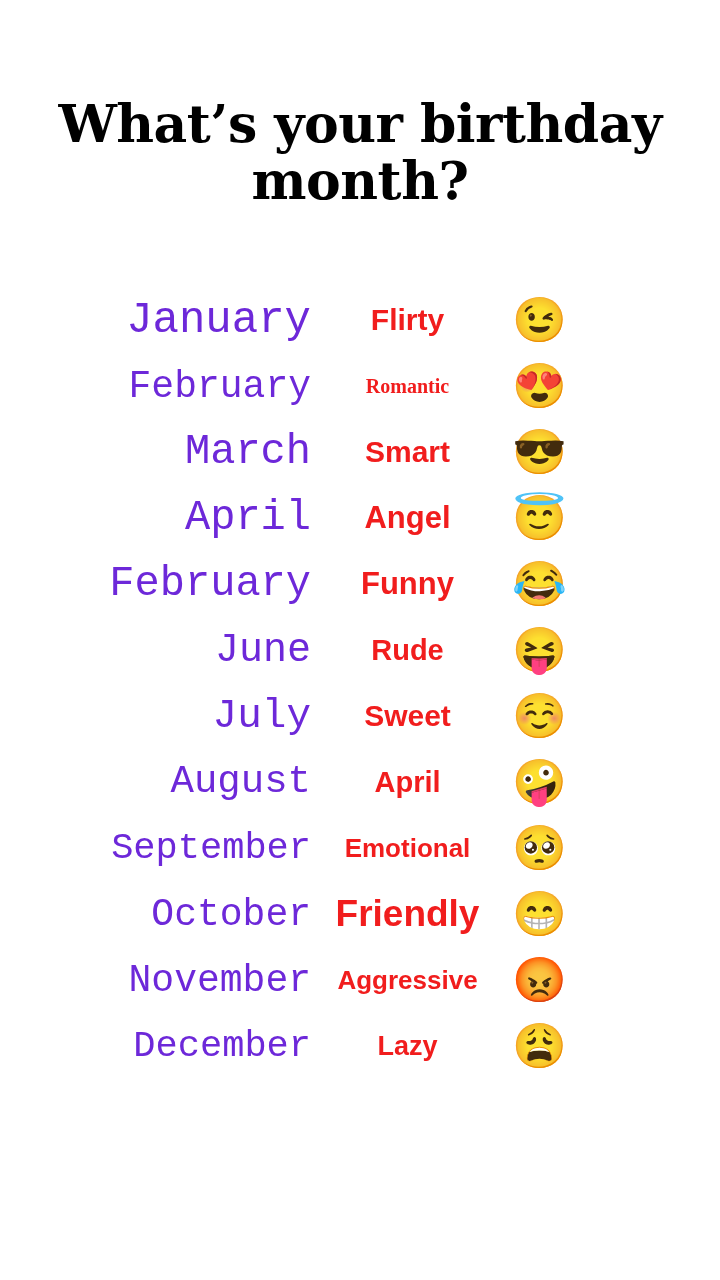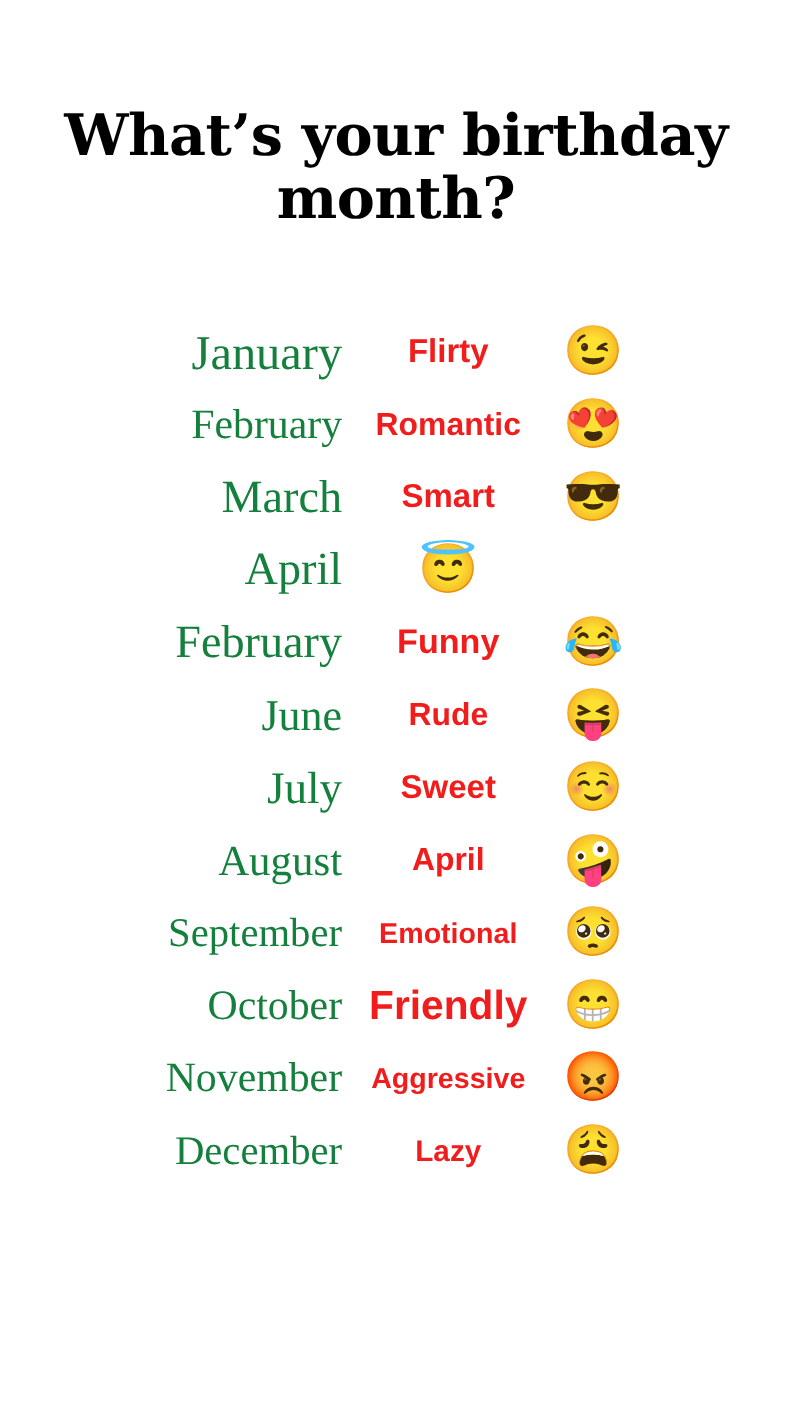--- a/index.html
+++ b/index.html
@@ -40,23 +40,23 @@
     flex-direction: column;
   }
   .row {
     display: grid;
     grid-template-columns: 235px 185px 80px;
     align-items: center;
     height: 66px;
   }
   .month {
     text-align: right;
-    color: #15803d;
+    color: #6d28d9;
     font-size: 40px;
-    font-family: Liberation Serif, serif;
+    font-family: Liberation Mono, monospace;
     padding-right: 4px;
     white-space: nowrap;
   }
   .trait {
     text-align: center;
     color: #f11d1d;
     font-weight: bold;
     font-size: 29px;
     font-family: "Liberation Sans", sans-serif;
     white-space: nowrap;
@@ -64,21 +64,21 @@
   .emoji {
     text-align: center;
     font-size: 44px;
     line-height: 1;
   }
 
   
   .row[data-index="0"] .month { font-size: 44px; }
   .row[data-index="0"] .trait { font-size: 30px; }
   .row[data-index="1"] .month { font-size: 38px; }
-  .row[data-index="1"] .trait { font-size: 29px; }
+  .row[data-index="1"] .trait { font-size: 20px; font-family: Liberation Serif, serif; }
   .row[data-index="2"] .month { font-size: 42px; }
   .row[data-index="2"] .trait { font-size: 30px; }
   .row[data-index="3"] .month { font-size: 42px; }
   .row[data-index="3"] .trait { font-size: 31px; }
   .row[data-index="4"] .month { font-size: 42px; }
   .row[data-index="4"] .trait { font-size: 31px; }
   .row[data-index="5"] .month { font-size: 40px; }
   .row[data-index="5"] .trait { font-size: 29px; }
   .row[data-index="6"] .month { font-size: 41px; }
   .row[data-index="6"] .trait { font-size: 30px; }
@@ -115,20 +115,21 @@
     </div>
 
     <div class="row" data-index="2">
       <span class="month">March</span>
       <span class="trait">Smart</span>
       <span class="emoji">😎</span>
     </div>
 
     <div class="row" data-index="3">
       <span class="month">April</span>
+      <span class="trait">Angel</span>
       <span class="emoji">😇</span>
     </div>
 
     <div class="row" data-index="4">
       <span class="month">February</span>
       <span class="trait">Funny</span>
       <span class="emoji">😂</span>
     </div>
 
     <div class="row" data-index="5">

